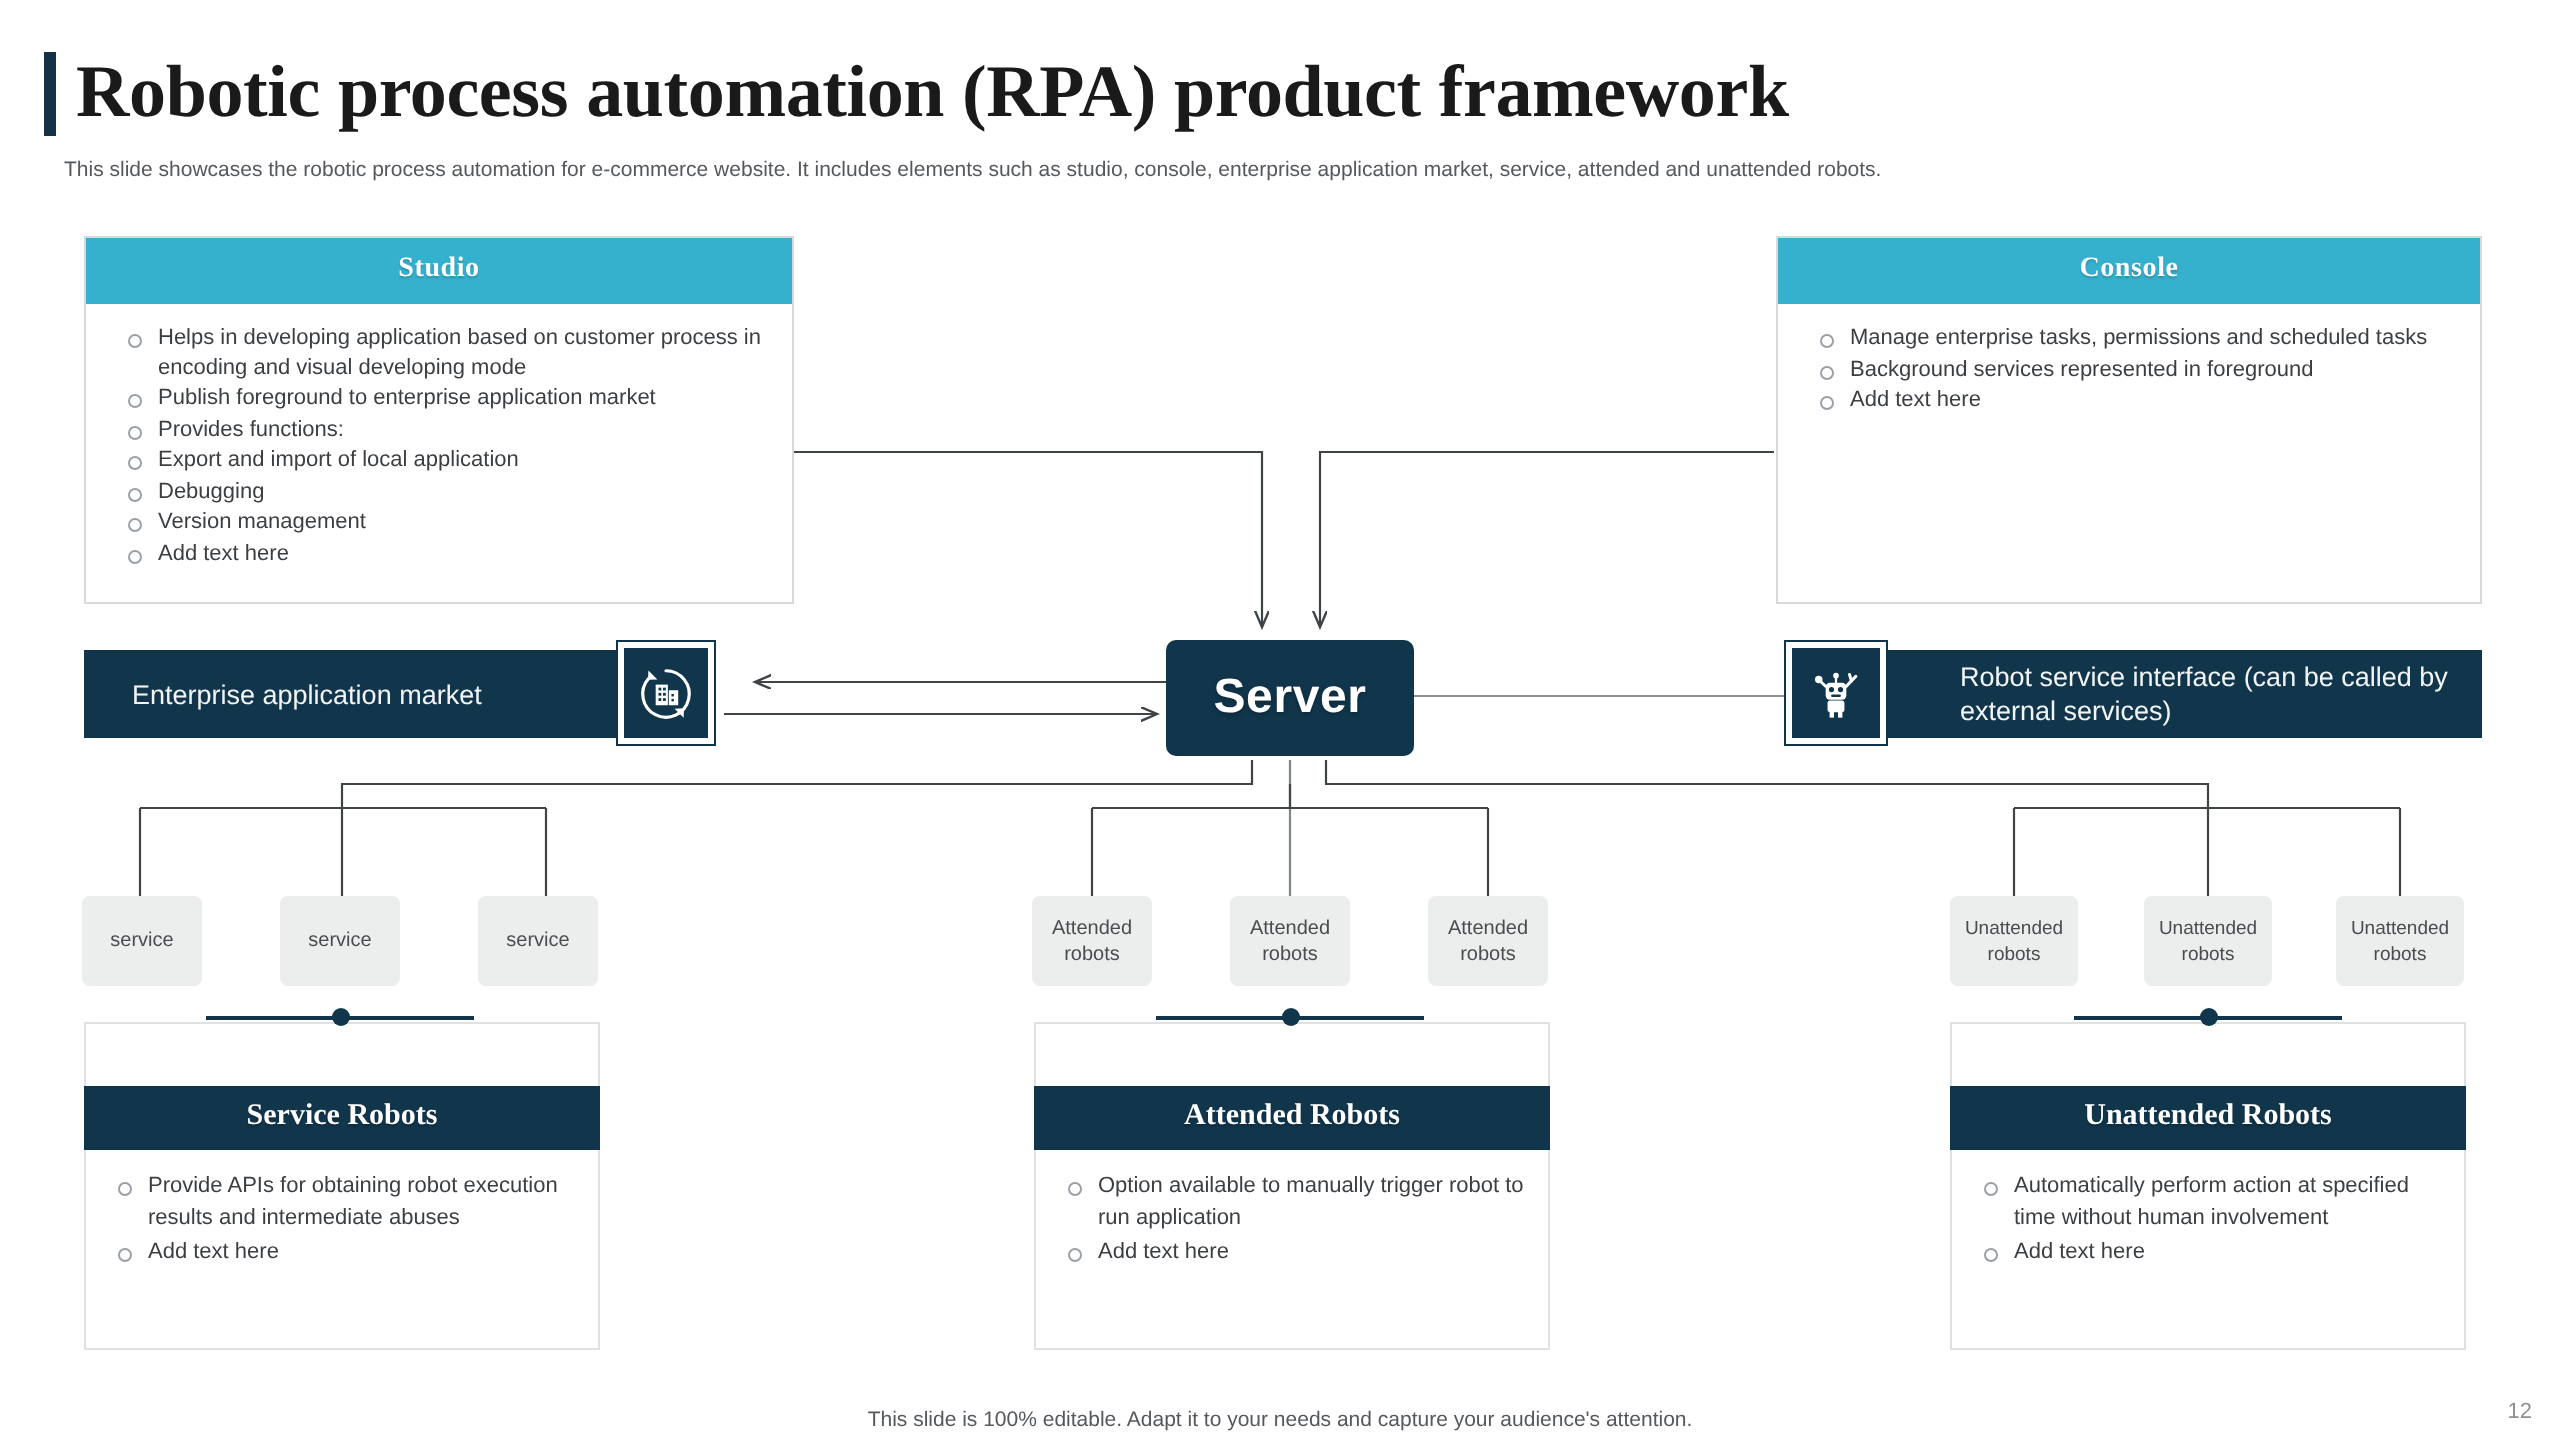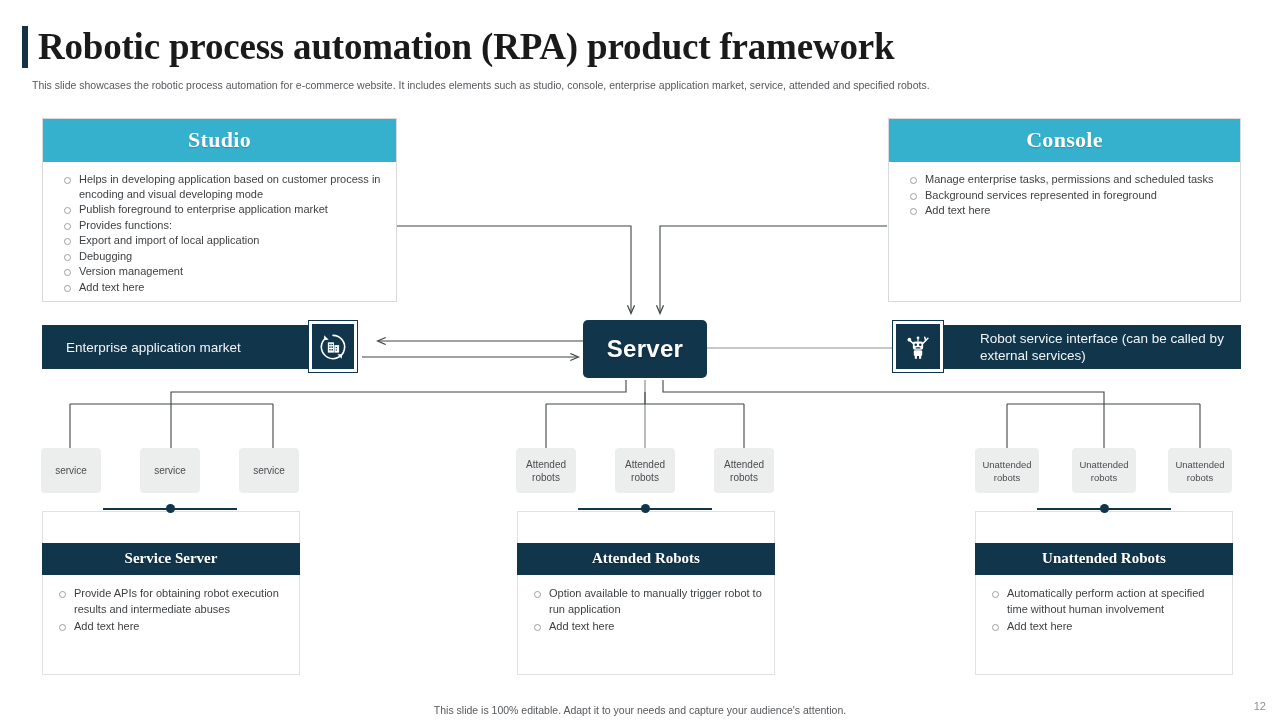--- a/index.html
+++ b/index.html
@@ -22,21 +22,21 @@
   .page-subtitle {
     position: absolute; left: 32px; top: 78px; width: 1130px;
     font-size: 10.5px; color: #55585c; line-height: 14px; white-space: nowrap;
   }
 
   
   .panel { position: absolute; background: #fff; border: 1px solid #d7dadd; }
   .panel-head {
     background: #35b0cd; color: #ffffff;
     font-family: "Liberation Serif", serif;
-    font-weight: 700; font-size: 22px; text-align: center;
+    font-weight: 700; font-size: 14px; text-align: center;
     padding: 8px 0 9px 0; letter-spacing: .3px;
     text-shadow: 0 1px 1px rgba(0,0,0,.18);
   }
   .panel-body { padding: 10px 14px 10px 10px; }
   ul.bullets { list-style: none; }
   ul.bullets li {
     position: relative; padding-left: 26px;
     font-size: 11px; color: #3c3f42; line-height: 14.5px;
     margin-bottom: 1px;
   }
@@ -108,21 +108,21 @@
 </style>
 </head>
 <body>
 
 <div id="slide">
 
   <div class="title-bar">
     <div class="title-accent"></div>
     <div class="page-title">Robotic process automation (RPA) product framework</div>
   </div>
-  <div class="page-subtitle">This slide showcases the robotic process automation for e-commerce website. It includes elements such as studio, console, enterprise application market, service, attended and specified robots.</div>
+  <div class="page-subtitle">This slide showcases the robotic process automation for e-commerce website. It includes elements such as studio, console, enterprise application market, service, attended and unattended robots.</div>
 
   <svg id="wires">
     <defs>
       <marker id="ah" markerWidth="9" markerHeight="9" refX="7" refY="3.2" orient="auto">
         <path d="M0,0 L7.5,3.2 L0,6.4" fill="none" stroke="#3f4447" stroke-width="1.1"></path>
       </marker>
       <marker id="ahg" markerWidth="9" markerHeight="9" refX="7" refY="3.2" orient="auto">
         <path d="M0,0 L7.5,3.2 L0,6.4" fill="none" stroke="#7f868a" stroke-width="1.1"></path>
       </marker>
     </defs>
@@ -241,21 +241,21 @@
   <div class="chip" style="left:615px; top:448px; width:60px; height:45px;">Attended robots</div>
   <div class="chip" style="left:714px; top:448px; width:60px; height:45px;">Attended robots</div>
 
   <div class="chip" style="left:975px; top:448px; width:64px; height:45px; font-size:9.5px;">Unattended robots</div>
   <div class="chip" style="left:1072px; top:448px; width:64px; height:45px; font-size:9.5px;">Unattended robots</div>
   <div class="chip" style="left:1168px; top:448px; width:64px; height:45px; font-size:9.5px;">Unattended robots</div>
 
   <div class="detail-card" style="left:42px; top:511px; width:258px; height:164px;"></div>
   <div class="detail-rule" style="left:103px; top:508px; width:134px;"></div>
   <div class="detail-dot" style="left:166px; top:504px;"></div>
-  <div class="detail-head" style="left:42px; top:543px; width:258px;">Service Server</div>
+  <div class="detail-head" style="left:42px; top:543px; width:258px;">Service Robots</div>
   <div class="detail-body" style="left:42px; top:578px; width:258px;">
     <ul class="bullets">
       <li>Provide APIs for obtaining robot execution results and intermediate abuses</li>
       <li>Add text here</li>
     </ul>
   </div>
 
   <div class="detail-card" style="left:517px; top:511px; width:258px; height:164px;"></div>
   <div class="detail-rule" style="left:578px; top:508px; width:134px;"></div>
   <div class="detail-dot" style="left:641px; top:504px;"></div>

